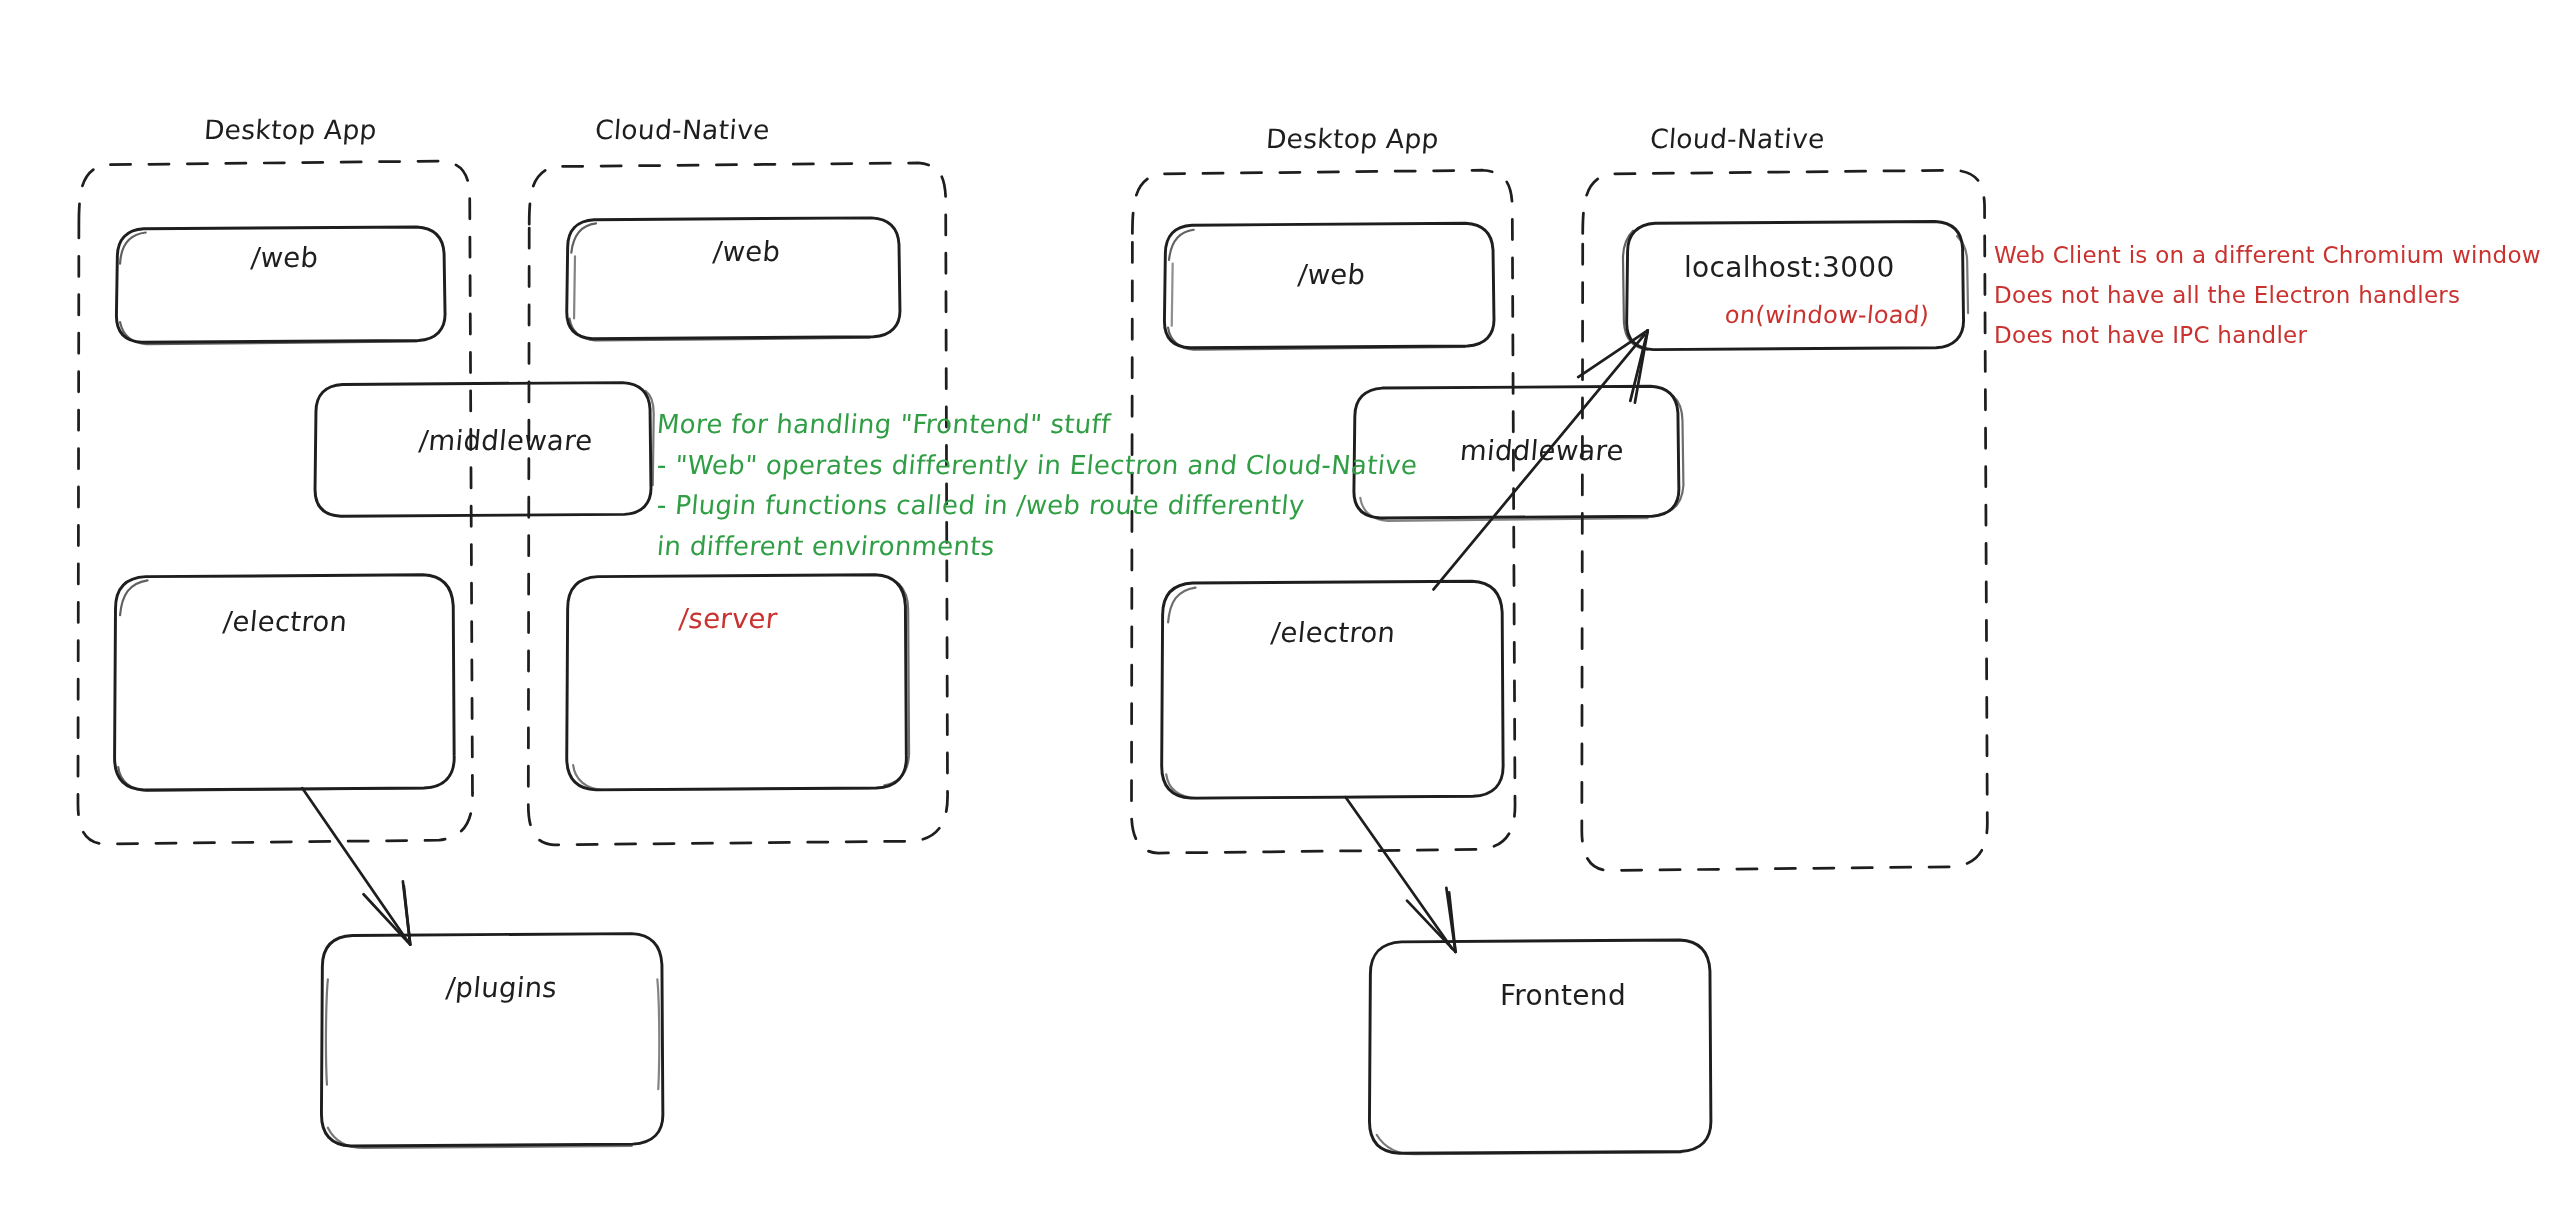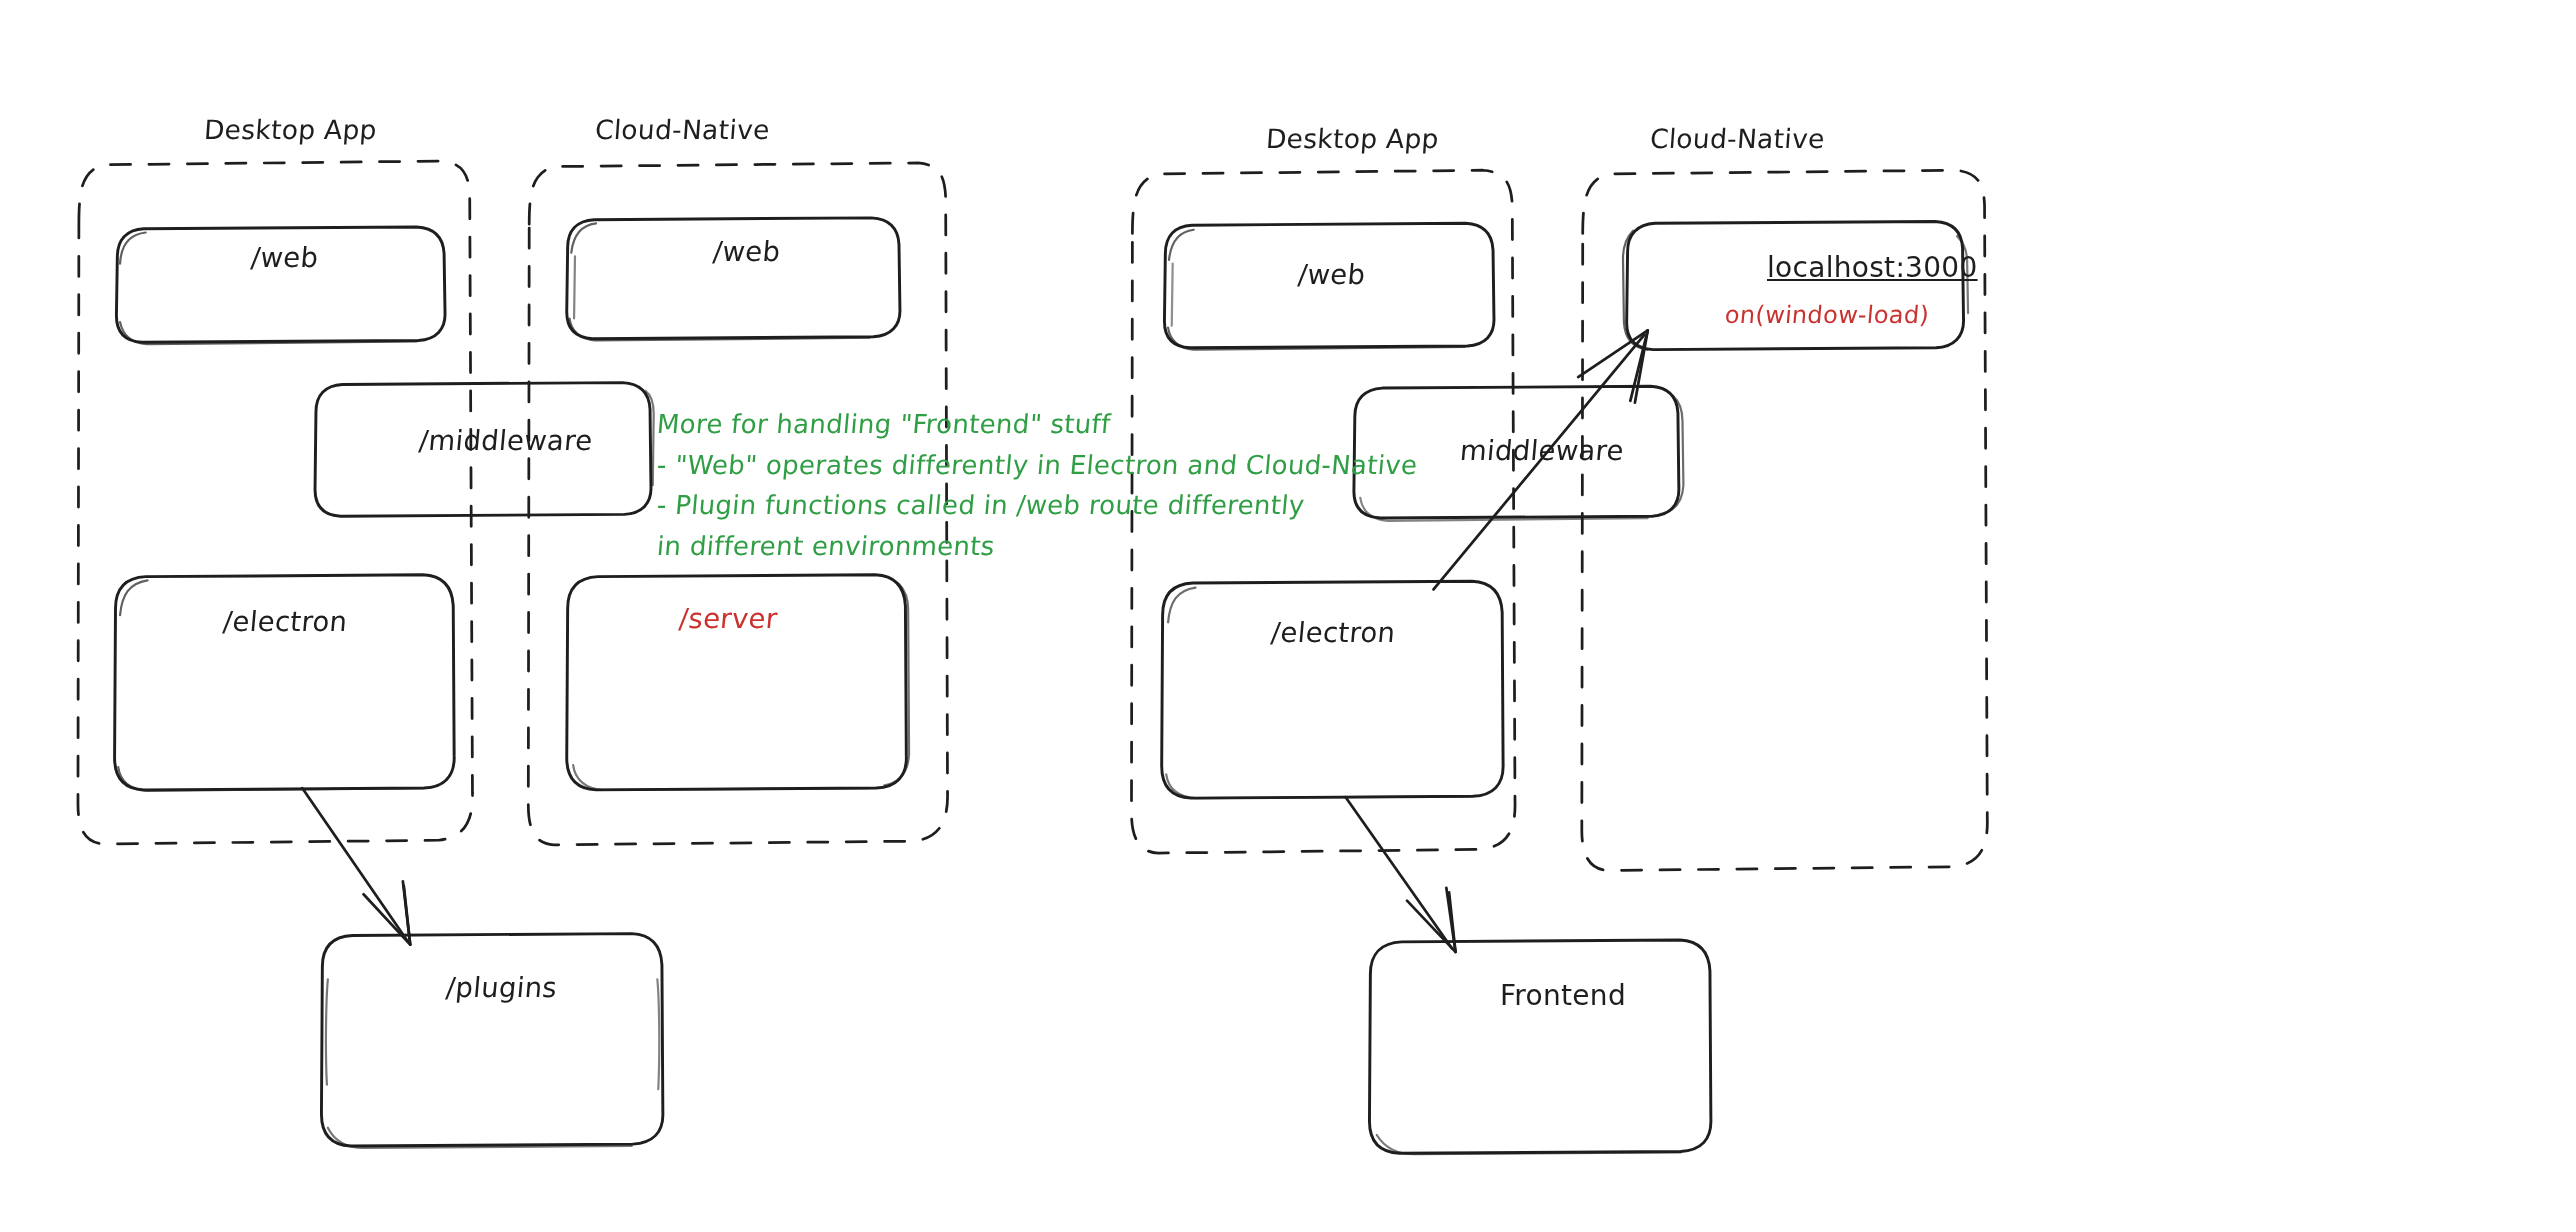--- a/index.html
+++ b/index.html
@@ -241,25 +241,30 @@
     <div class="txt green-note" style="position:relative; left:0; top:0; margin-top:7.3px;">- Plugin functions called in /web route differently</div>
     <div class="txt green-note" style="position:relative; left:0; top:0; margin-top:7.3px;">in different environments</div>
   </div>
 
   <div class="txt group-title" style="left:1266px; top:126px;">Desktop App</div>
 
   <div class="txt group-title" style="left:1650px; top:126px;">Cloud-Native</div>
 
   <div class="txt box-label" style="left:1298px; top:261px;">/web</div>
 
-  <div class="txt box-label-upright" style="left:1767px; top:254px;text-decoration:underline;">localhost:3000</div>
+  <div class="txt box-label-upright" style="left:1684px; top:254px;">localhost:3000</div>
 
   <div class="txt sub-red" style="left:1725px; top:303px;">on(window-load)</div>
 
   <div class="txt box-label" style="left:1460px; top:437px;">middleware</div>
 
   <div class="txt box-label" style="left:1271px; top:619px;">/electron</div>
 
   <div class="txt box-label-upright" style="left:1500px; top:982px;">Frontend</div>
 
+  <div style="position:absolute; left:1994px; top:240px;">
+    <div class="txt red-note" style="position:relative;">Web Client is on a different Chromium window</div>
+    <div class="txt red-note" style="position:relative; margin-top:9.2px;">Does not have all the Electron handlers</div>
+    <div class="txt red-note" style="position:relative; margin-top:9.2px;">Does not have IPC handler</div>
+  </div>
 
 </div>
 
 
 </body></html>

